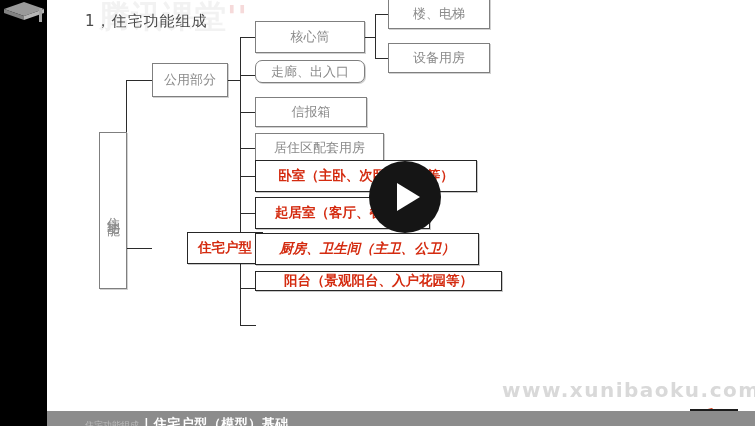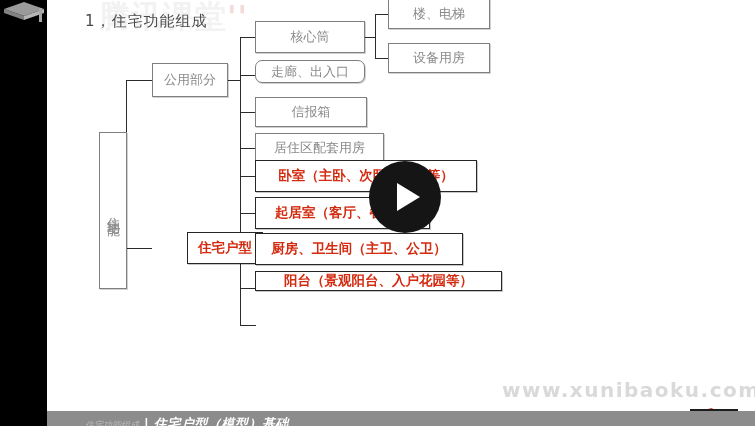--- a/index.html
+++ b/index.html
@@ -153,21 +153,20 @@
   
   .bottom-bar {
     position: absolute;
     left: 47px; top: 411px;
     width: 708px; height: 15px;
     background: #8c8c8c;
     overflow: hidden;
     z-index: 45;
     display: flex;
     align-items: flex-start;
-    font-style: italic;
   }
   .bottom-bar .bb-inner {
     position: absolute;
     left: 38px; top: 4px;
     white-space: nowrap;
     display: flex;
     align-items: baseline;
     gap: 5px;
   }
   .bb-small {
@@ -246,21 +245,21 @@
     <div class="node gray" style="left:208px; top:97px; width:112px; height:30px;">信报箱</div>
 
     <div class="node gray" style="left:208px; top:133px; width:129px; height:30px;">居住区配套用房</div>
 
     <div class="node red" style="left:105px; top:232px; width:76px; height:32px;margin-left:35px;">住宅户型</div>
 
     <div class="node red" style="left:208px; top:160px; width:222px; height:32px;">卧室（主卧、次卧、书房等）</div>
 
     <div class="node red" style="left:208px; top:197px; width:175px; height:32px;">起居室（客厅、餐厅）</div>
 
-    <div class="node red" style="left:208px; top:233px; width:208px; height:32px;">厨房、卫生间（主卫、公卫）</div>
+    <div class="node red" style="left:208px; top:233px; width:224px; height:32px;font-style:italic;">厨房、卫生间（主卫、公卫）</div>
 
     <div class="node red" style="left:208px; top:271px; width:247px; height:20px;">阳台（景观阳台、入户花园等）</div>
 
 
     <div class="xnbk-text" style="left:455px; top:378px;">www.xunibaoku.com</div>
 
   </div>
 
   <div class="letterbox-left"></div>
 

